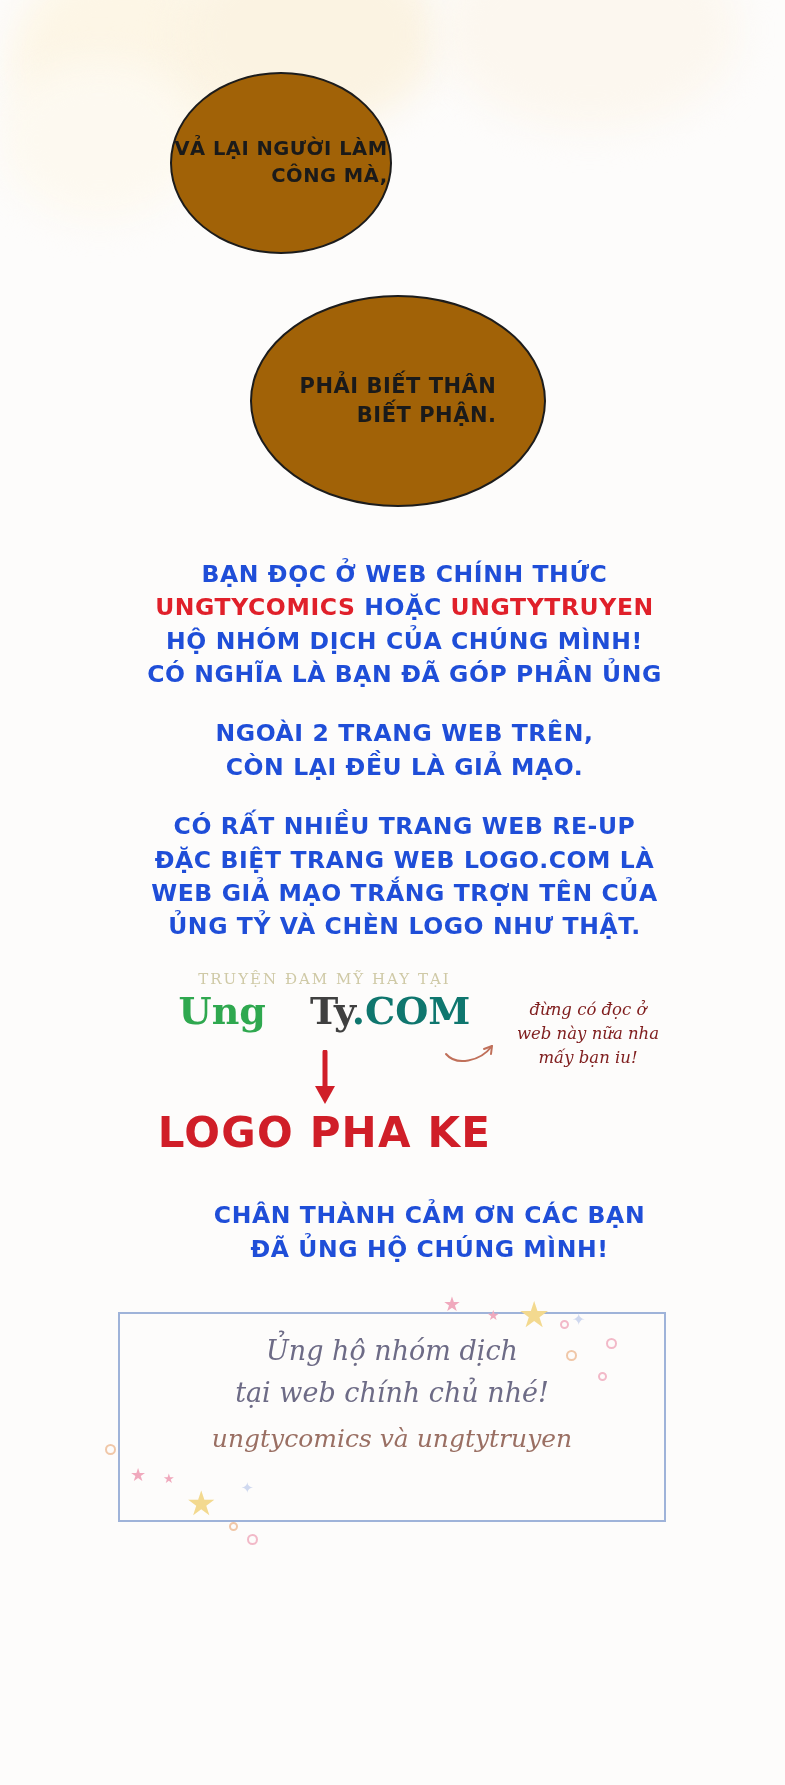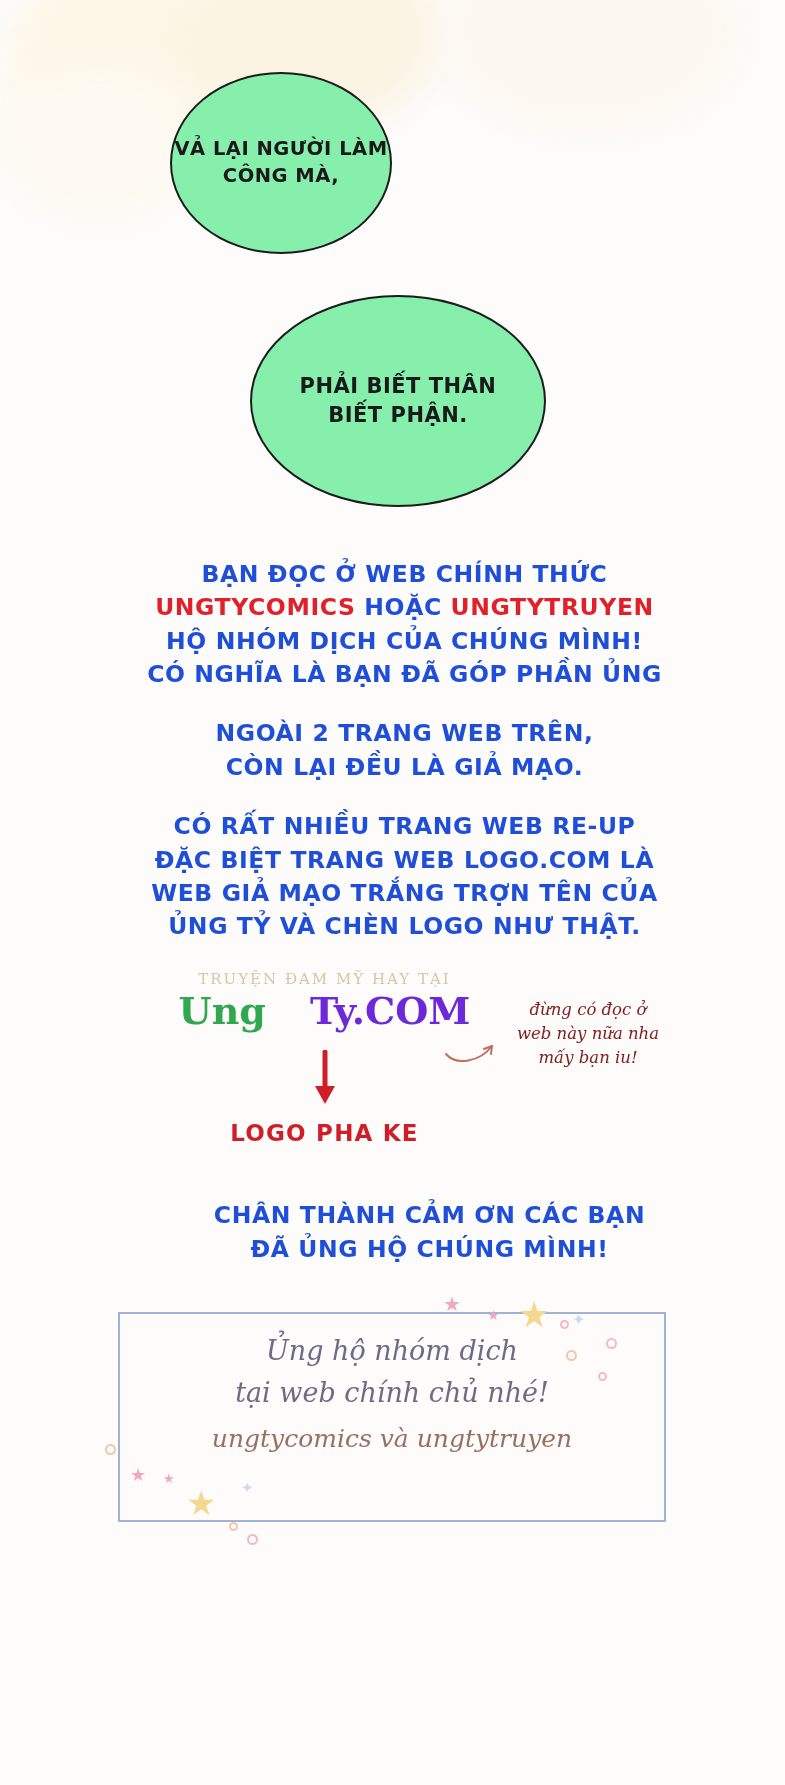--- a/index.html
+++ b/index.html
@@ -26,25 +26,25 @@
   .blob-a { left: 10px;  top: -40px;  width: 230px; height: 200px; background: #fdf6e6; }
   .blob-b { left: 180px; top: -60px;  width: 260px; height: 190px; background: #fbf3e2; }
   .blob-c { left: 440px; top: -70px;  width: 300px; height: 200px; background: #fcf7ef; }
   .blob-d { left: 0px;   top: 60px;   width: 200px; height: 160px; background: #fdf9f0; }
 
   
   .bubble {
     position: absolute;
     border: 2px solid #1c1c1c;
     border-radius: 50%;
-    background: #86efac;
+    background: #a16207;
     display: flex;
     align-items: center;
     justify-content: center;
-    text-align: center;
+    text-align: right;
     box-sizing: border-box;
   }
   .bubble-text {
     font-family: "DejaVu Sans", sans-serif;
     font-weight: 700;
     color: #1a1a1a;
     letter-spacing: 0.5px;
     line-height: 1.38;
     white-space: pre-line;
   }
@@ -107,22 +107,22 @@
     position: absolute;
     left: 50%;
     transform: translateX(-50%);
     top: 18px;
     font-family: "DejaVu Serif", serif;
     font-size: 38px;
     font-weight: 700;
     white-space: nowrap;
   }
   .logo-main .g1 { color: #2fa84f; }
-  .logo-main .g2 { color: #6d28d9; margin-left: 44px; }
-  .logo-main .g3 { color: #6d28d9; }
+  .logo-main .g2 { color: #404040; margin-left: 44px; }
+  .logo-main .g3 { color: #0f766e; }
 
   .handnote {
     position: absolute;
     left: 488px;
     top: 28px;
     width: 200px;
     font-family: "DejaVu Serif", serif;
     font-style: italic;
     font-size: 16.5px;
     line-height: 1.45;
@@ -141,24 +141,24 @@
     left: 50%;
     transform: translateX(-50%);
     top: 80px;
     width: 26px;
     height: 58px;
   }
   .logo-fake-label {
     position: absolute;
     left: 50%;
     transform: translateX(-50%);
-    top: 150px;
+    top: 138px;
     font-family: "DejaVu Sans", sans-serif;
     font-weight: 700;
-    font-size: 23px;
+    font-size: 42px;
     letter-spacing: 1.2px;
     color: #d01e28;
     white-space: nowrap;
   }
 
   
   .thanks {
     position: absolute;
     left: 0;
     top: 1198px;

